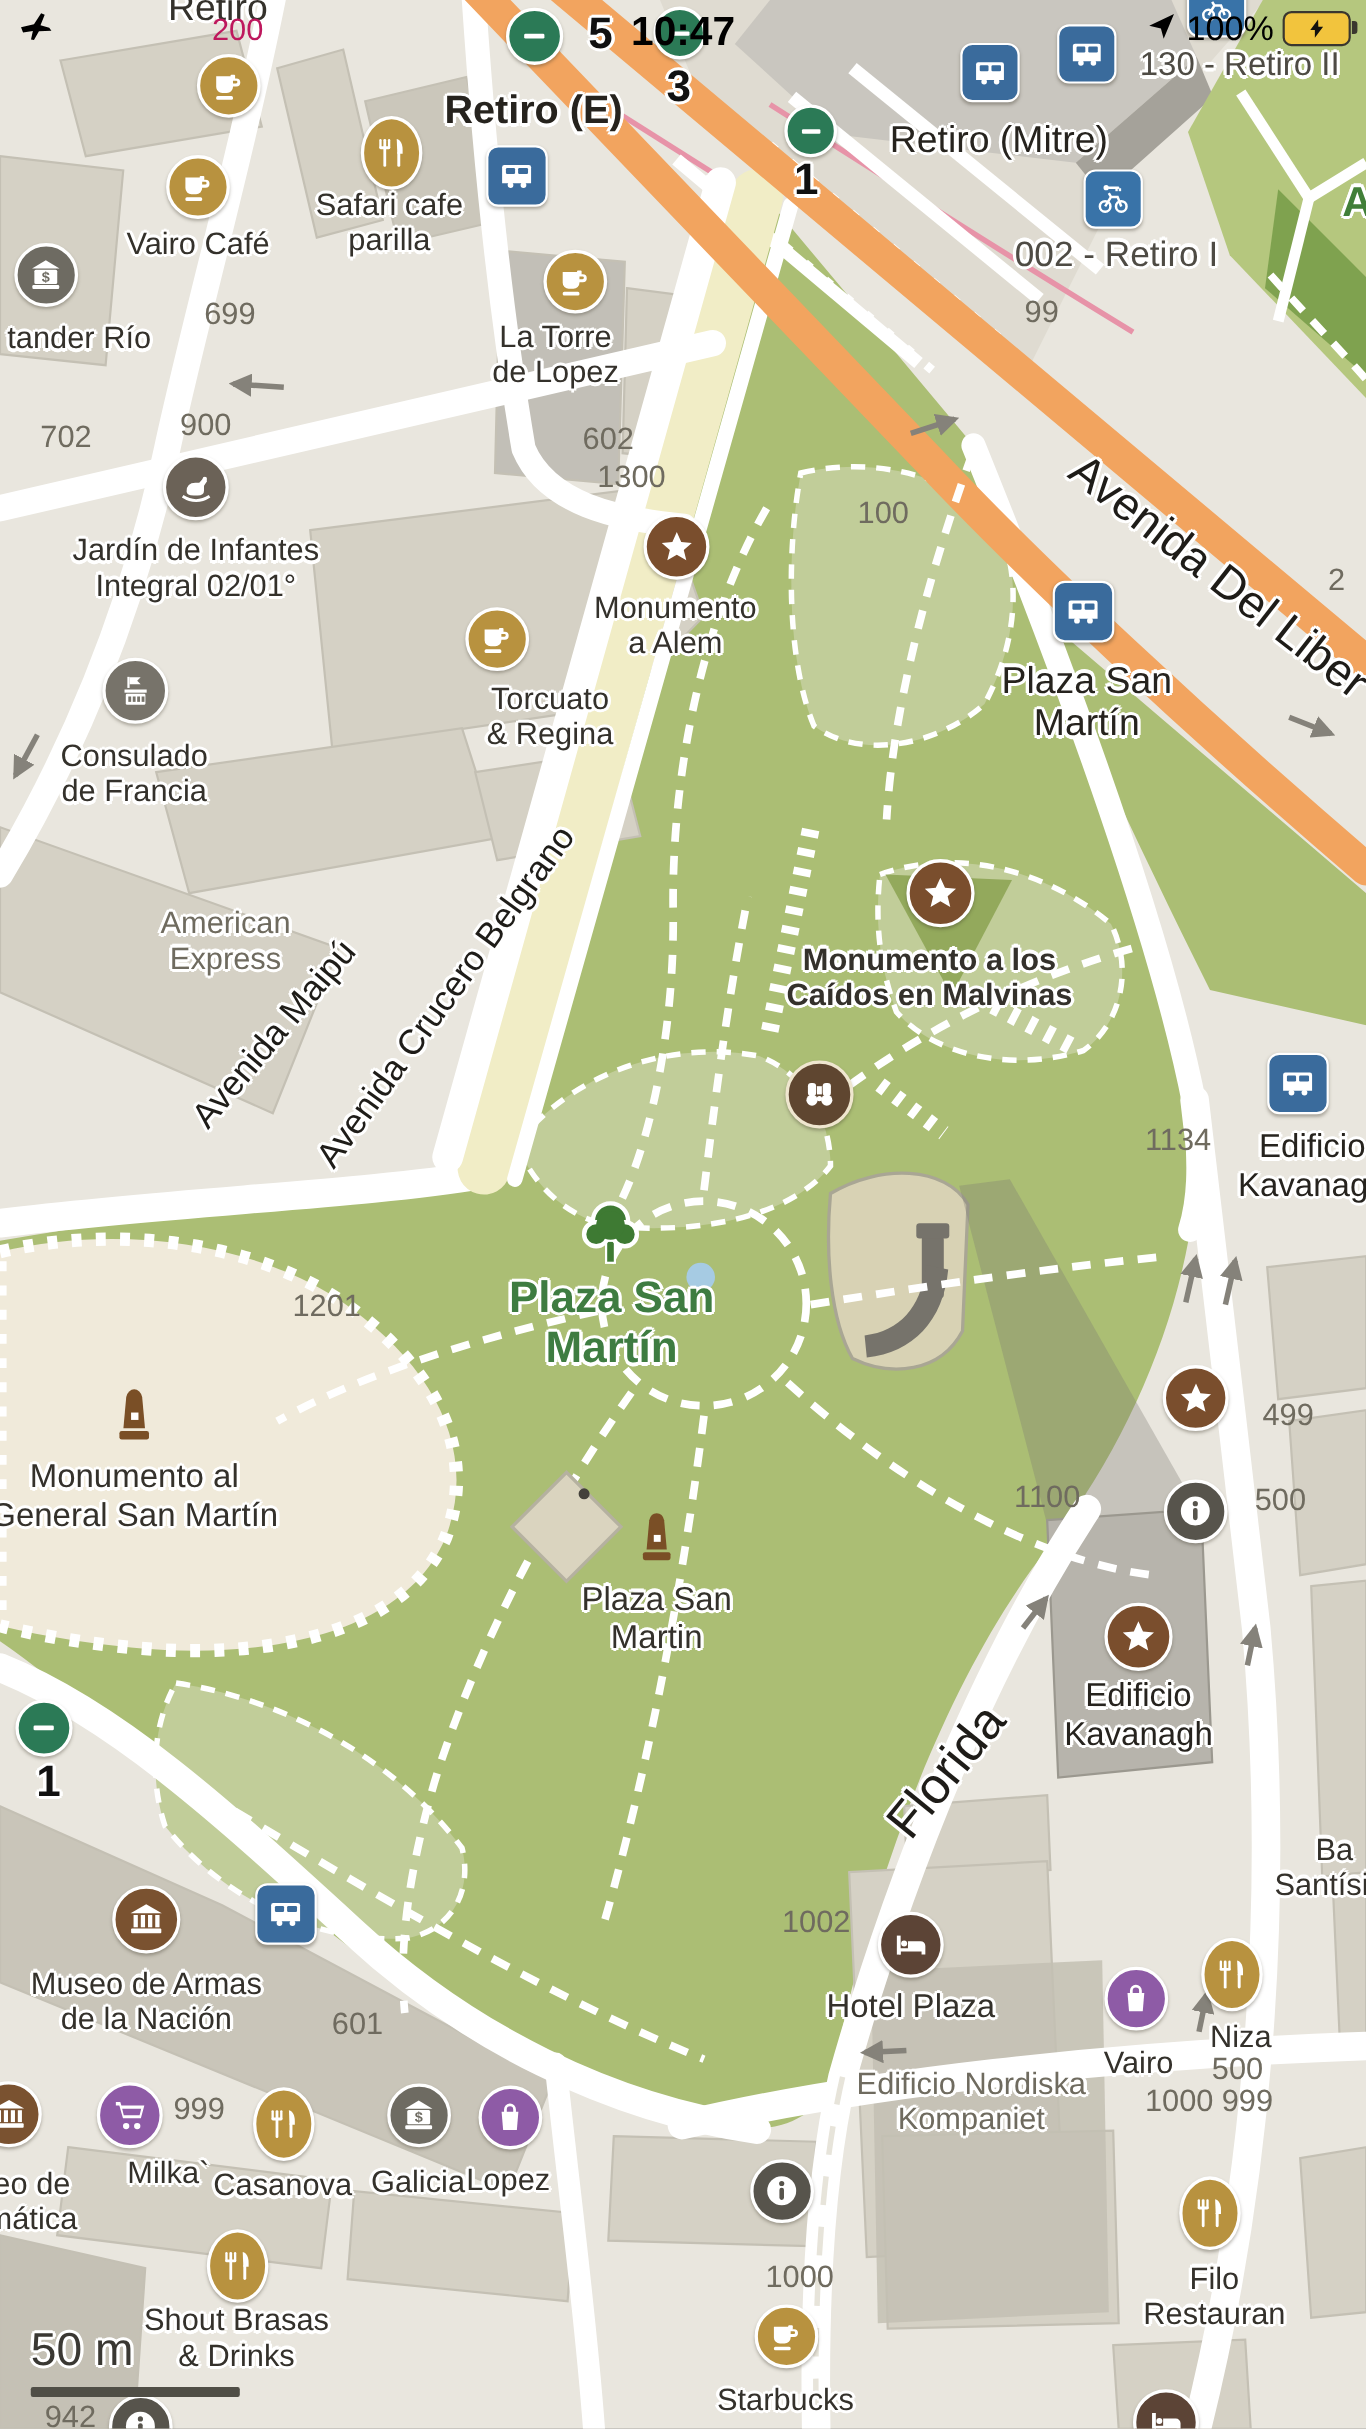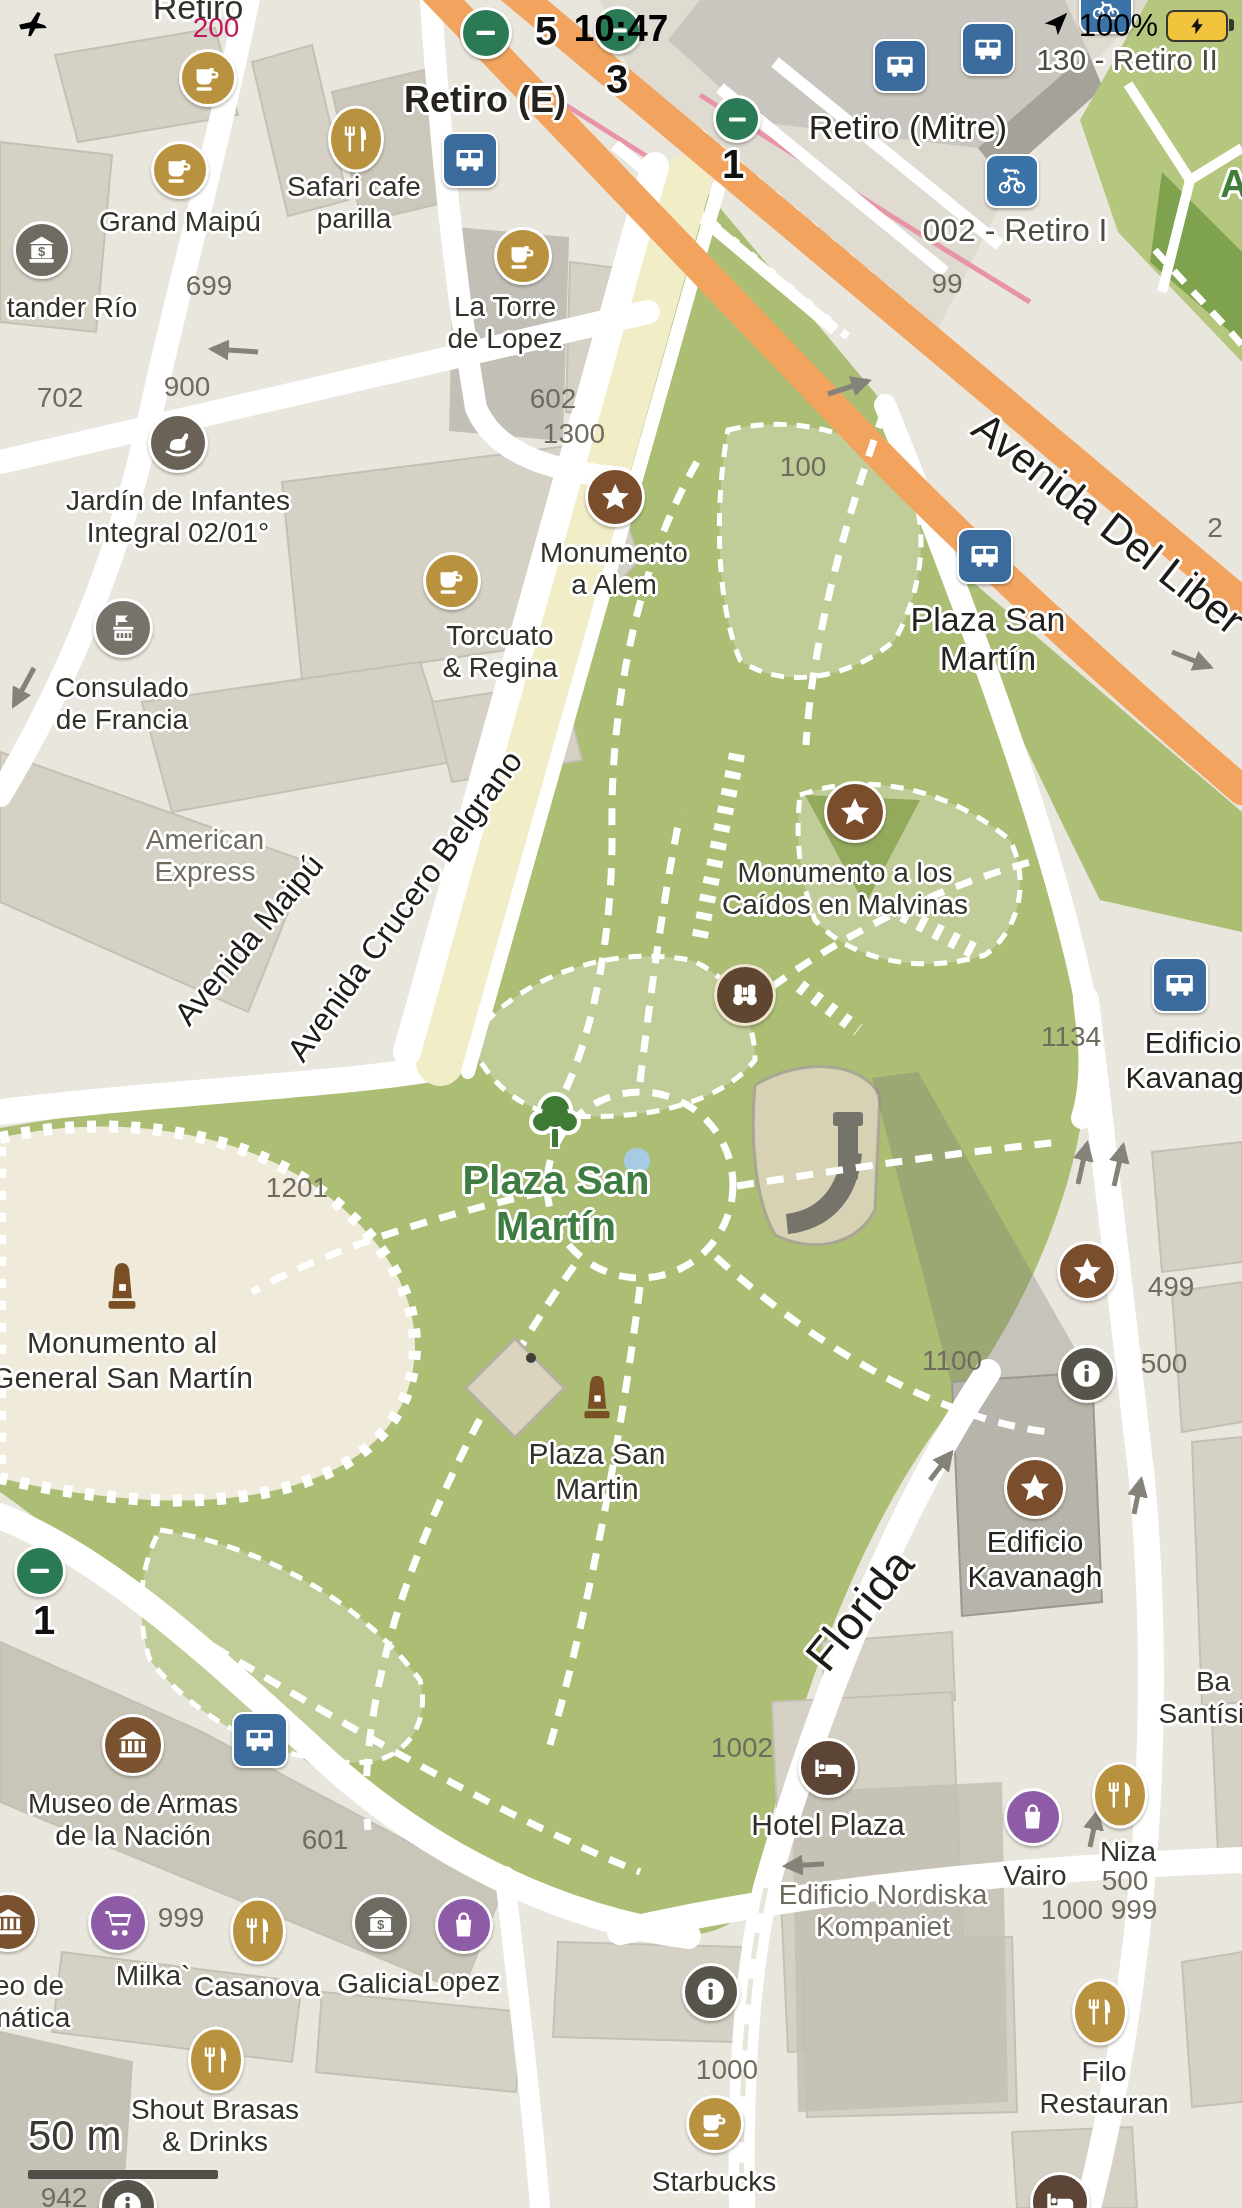--- a/index.html
+++ b/index.html
@@ -576,21 +576,21 @@
         <span>002 - Retiro I</span>
       </div>
       <div class="lbl" style="left: 947px; top: 284px; font-size: 28px; color: rgb(111, 107, 95); font-weight: 400;">
         <span>99</span>
       </div>
       <div class="lbl halo" style="left: 354px; top: 203px; font-size: 28px; color: rgb(52, 49, 43); font-weight: 400;">
         <span>Safari cafe</span>
         <span>parilla</span>
       </div>
       <div class="lbl halo" style="left: 180px; top: 222px; font-size: 28px; color: rgb(52, 49, 43); font-weight: 400;">
-        <span>Grand Maipú</span>
+        <span>Vairo Café</span>
       </div>
       <div class="lbl halo" style="left: 72px; top: 308px; font-size: 28px; color: rgb(52, 49, 43); font-weight: 400;">
         <span>tander Río</span>
       </div>
       <div class="lbl" style="left: 209px; top: 286px; font-size: 28px; color: rgb(111, 107, 95); font-weight: 400;">
         <span>699</span>
       </div>
       <div class="lbl" style="left: 60px; top: 398px; font-size: 28px; color: rgb(111, 107, 95); font-weight: 400;">
         <span>702</span>
       </div>
@@ -632,21 +632,21 @@
       <div class="lbl halo" style="left: 988px; top: 639px; font-size: 34px; color: rgb(38, 35, 30); font-weight: 500;">
         <span>Plaza San</span>
         <span>Martín</span>
       </div>
       <div class="lbl halo" style="left: 1234px; top: 184px; font-size: 38px; color: rgb(65, 127, 56); font-weight: 600;">
         <span>A</span>
       </div>
       <div class="lbl" style="left: 1215px; top: 528px; font-size: 28px; color: rgb(111, 107, 95); font-weight: 400;">
         <span>2</span>
       </div>
-      <div class="lbl halo" style="left: 845px; top: 889px; font-size: 28px; color: rgb(52, 49, 43); font-weight: 400;">
+      <div class="lbl halo" style="left: 845px; top: 889px; font-size: 28px; color: rgb(52, 49, 43); font-weight: 700;">
         <span>Monumento a los</span>
         <span>Caídos en Malvinas</span>
       </div>
       <div class="lbl halo" style="left: 205px; top: 856px; font-size: 28px; color: rgb(111, 107, 95); font-weight: 400;">
         <span>American</span>
         <span>Express</span>
       </div>
       <div class="lbl halo" style="left: 249px; top: 940px; font-size: 32px; color: rgb(30, 28, 24); font-weight: 500; transform: translate(-50%, -50%) rotate(-50deg);">
         <span>Avenida Maipú</span>
       </div>

